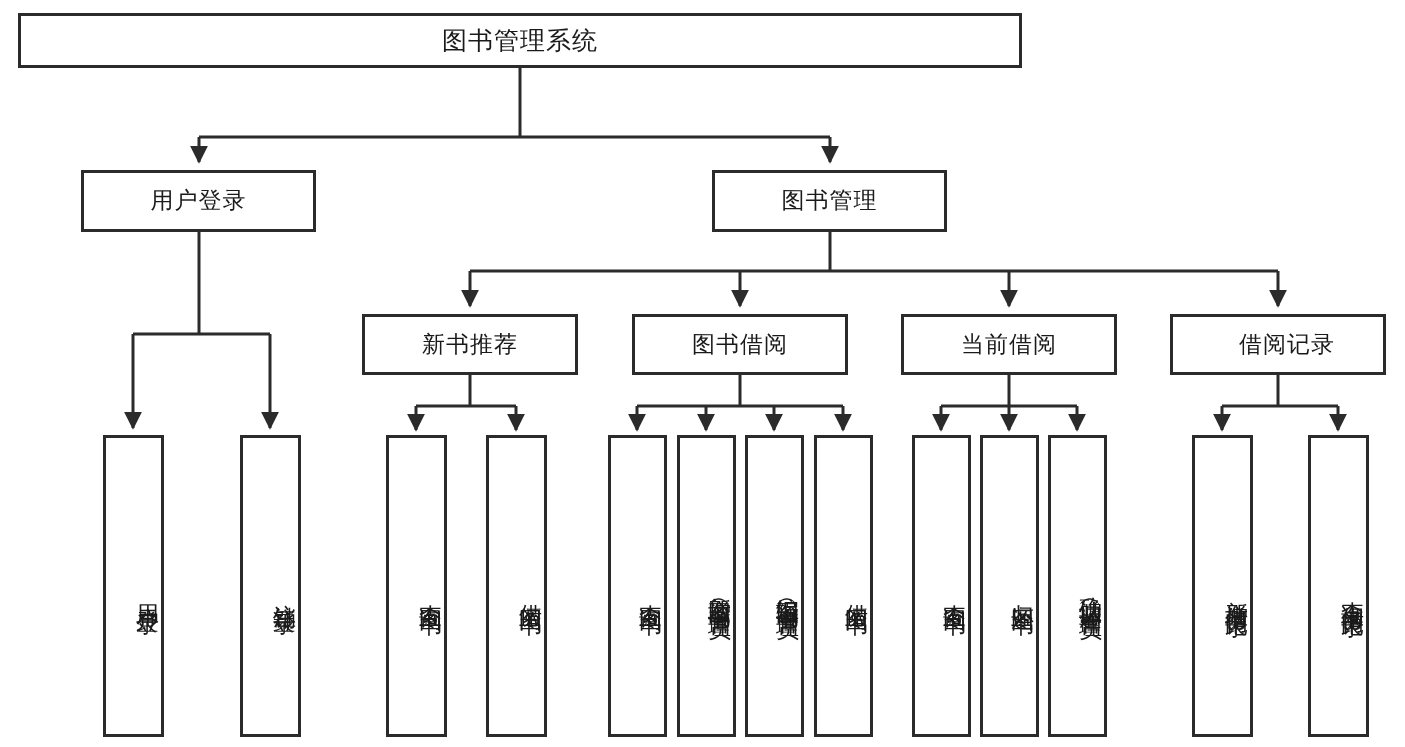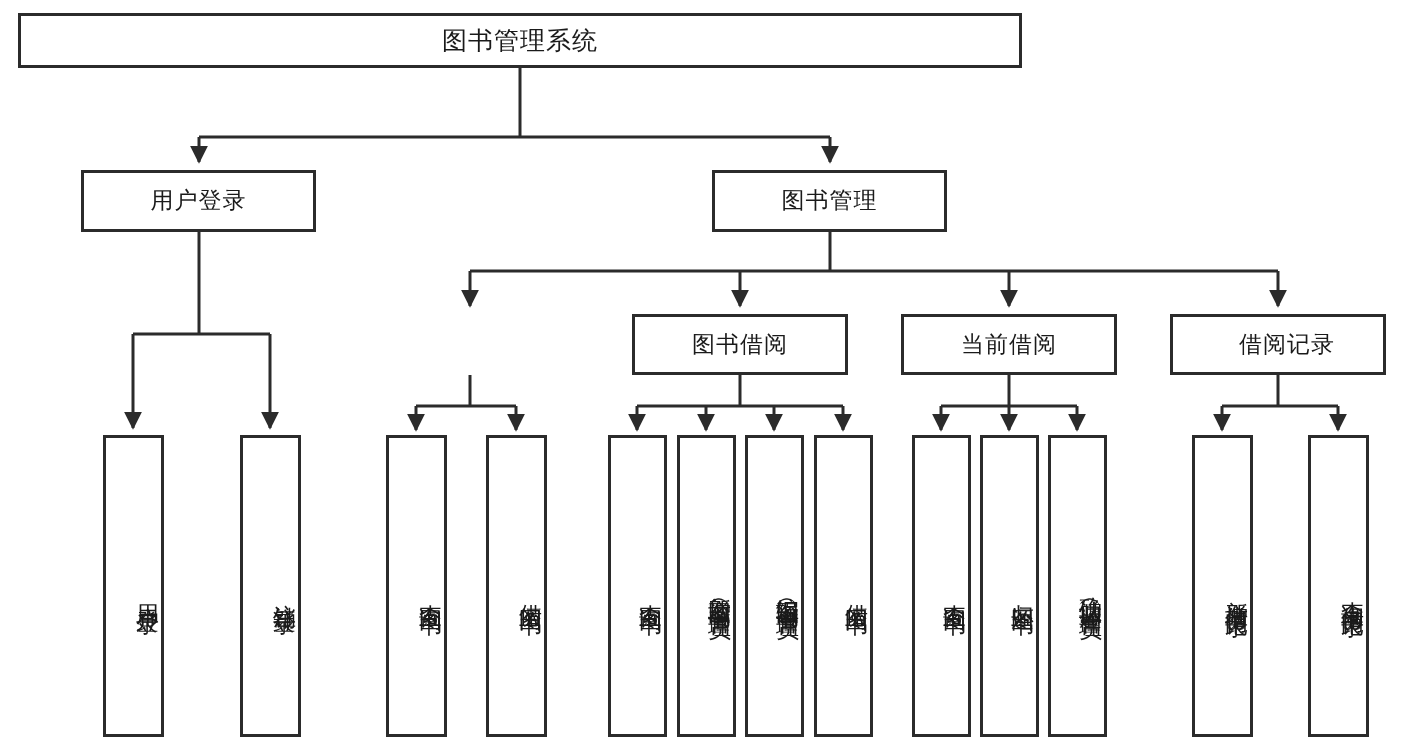--- a/index.html
+++ b/index.html
@@ -128,20 +128,23 @@
     <span class="node-label">图书管理系统</span>
   </div>
 
   <div class="node horizontal" style="left:81px; top:170px; width:235px; height:62px;">
     <span class="node-label">用户登录</span>
   </div>
   <div class="node horizontal" style="left:712px; top:170px; width:235px; height:62px;">
     <span class="node-label">图书管理</span>
   </div>
 
+  <div class="node horizontal" style="left:362px; top:314px; width:216px; height:61px;">
+    <span class="node-label">新书推荐</span>
+  </div>
   <div class="node horizontal" style="left:632px; top:314px; width:216px; height:61px;">
     <span class="node-label">图书借阅</span>
   </div>
   <div class="node horizontal" style="left:901px; top:314px; width:216px; height:61px;">
     <span class="node-label">当前借阅</span>
   </div>
   <div class="node horizontal" style="left:1170px; top:314px; width:216px; height:61px;padding-left:18px;">
     <span class="node-label">借阅记录</span>
   </div>
 

